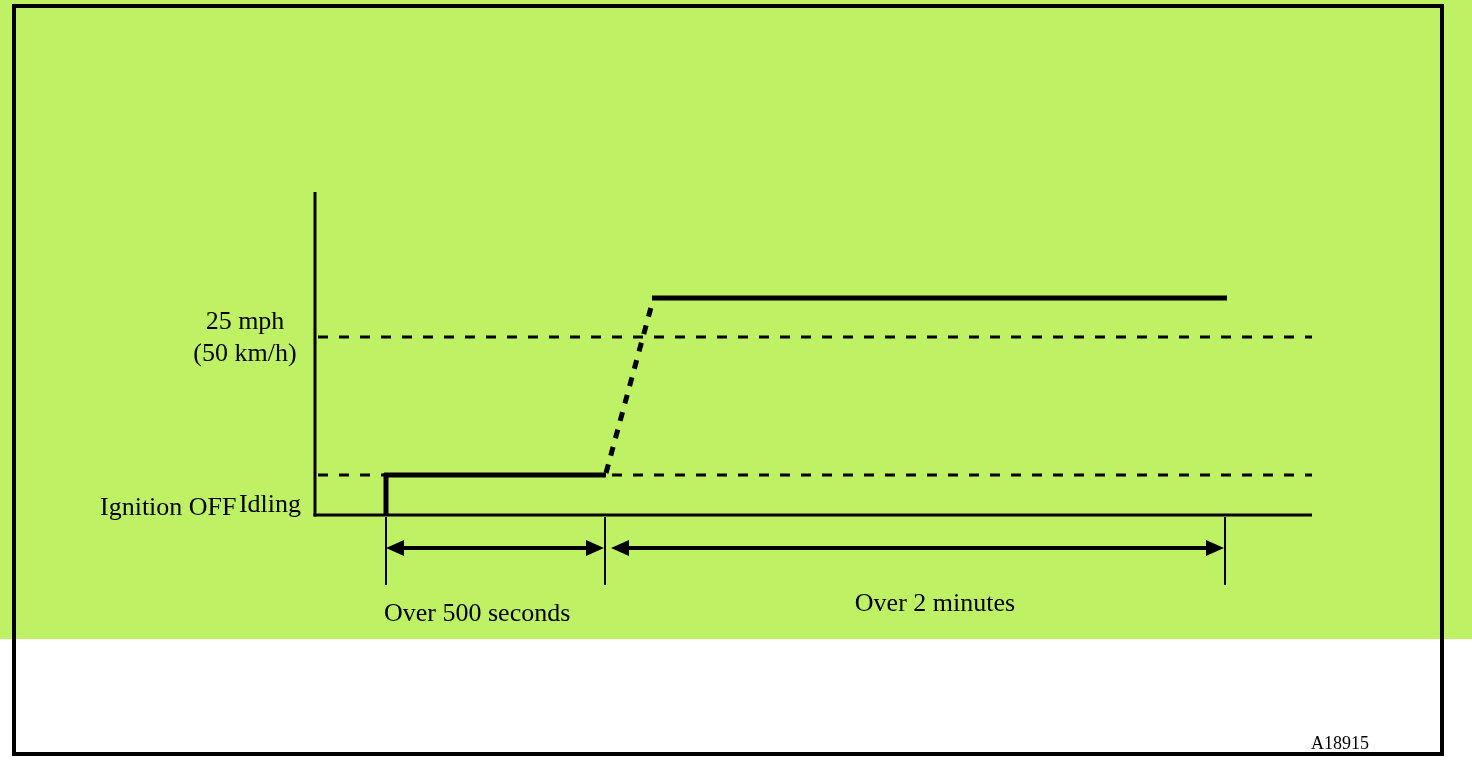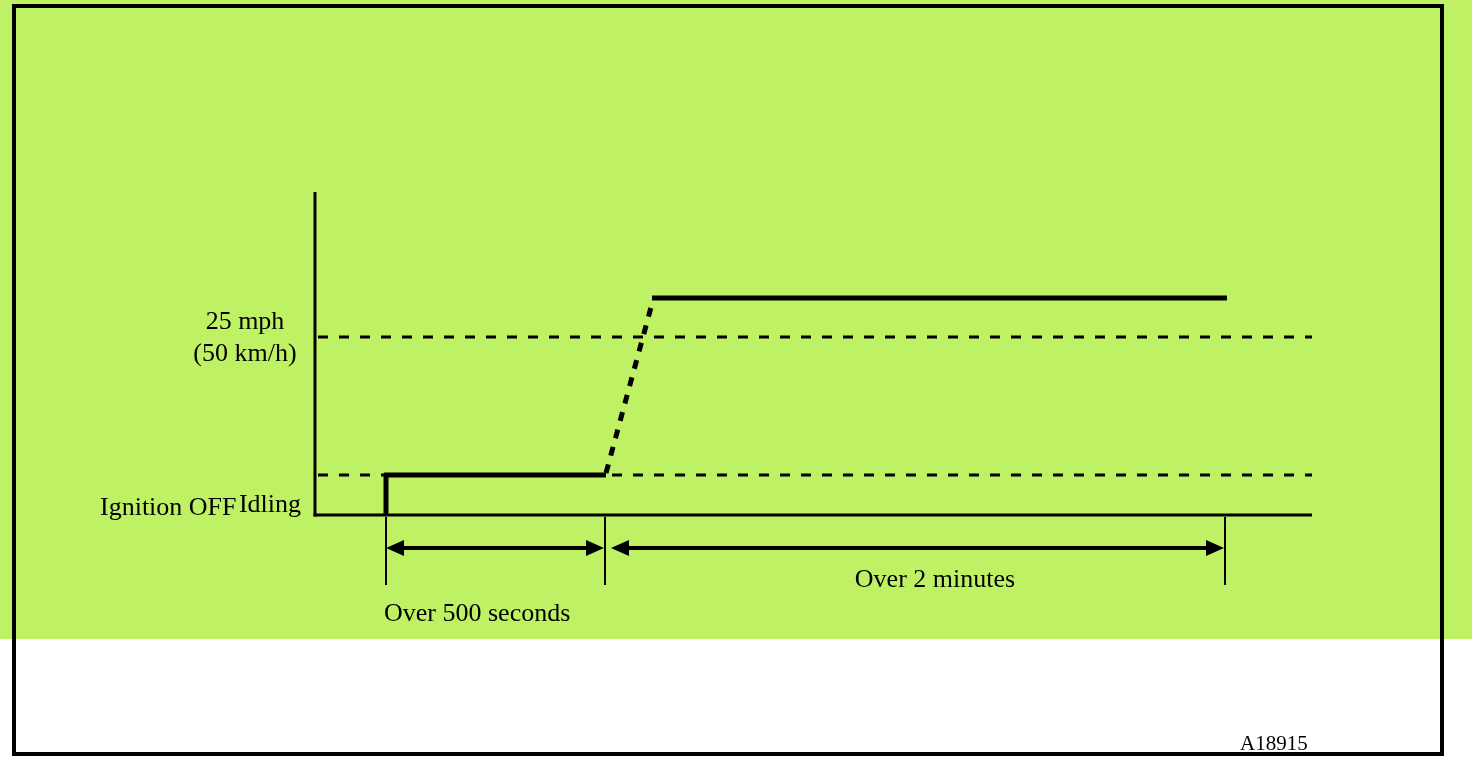--- a/index.html
+++ b/index.html
@@ -46,27 +46,27 @@
   }
   .ignition-label {
     left: 100px; top: 492px; width: 212px;
     text-align: left;
   }
   .over500-label {
     left: 384px; top: 598px; width: 240px;
     text-align: left;
   }
   .over2min-label {
-    left: 815px; top: 564px; width: 240px;
+    left: 815px; top: 588px; width: 240px;
     text-align: center;
   }
   .figure-code {
     left: 1240px; top: 734px; width: 200px;
-    text-align: left;
-    font-size: 21px; line-height: 18px;
+    text-align: center;
+    font-size: 18px; line-height: 18px;
   }
 </style>
 </head>
 <body>
 
 <div id="stage">
 
   <div class="frame"></div>
 
   <svg class="plot" viewBox="0 0 1472 768" xmlns="http://www.w3.org/2000/svg">

